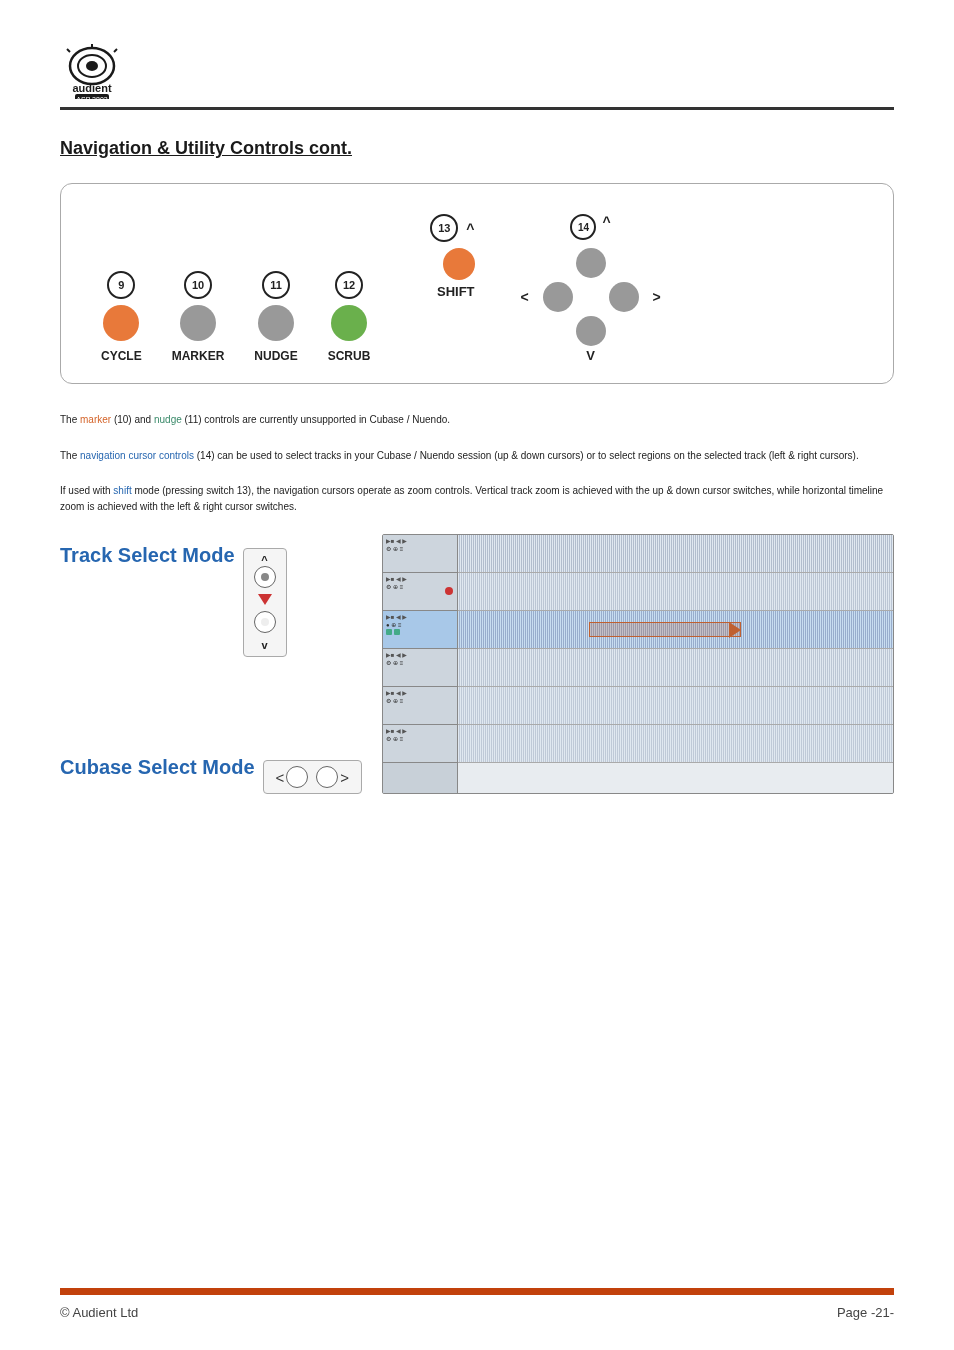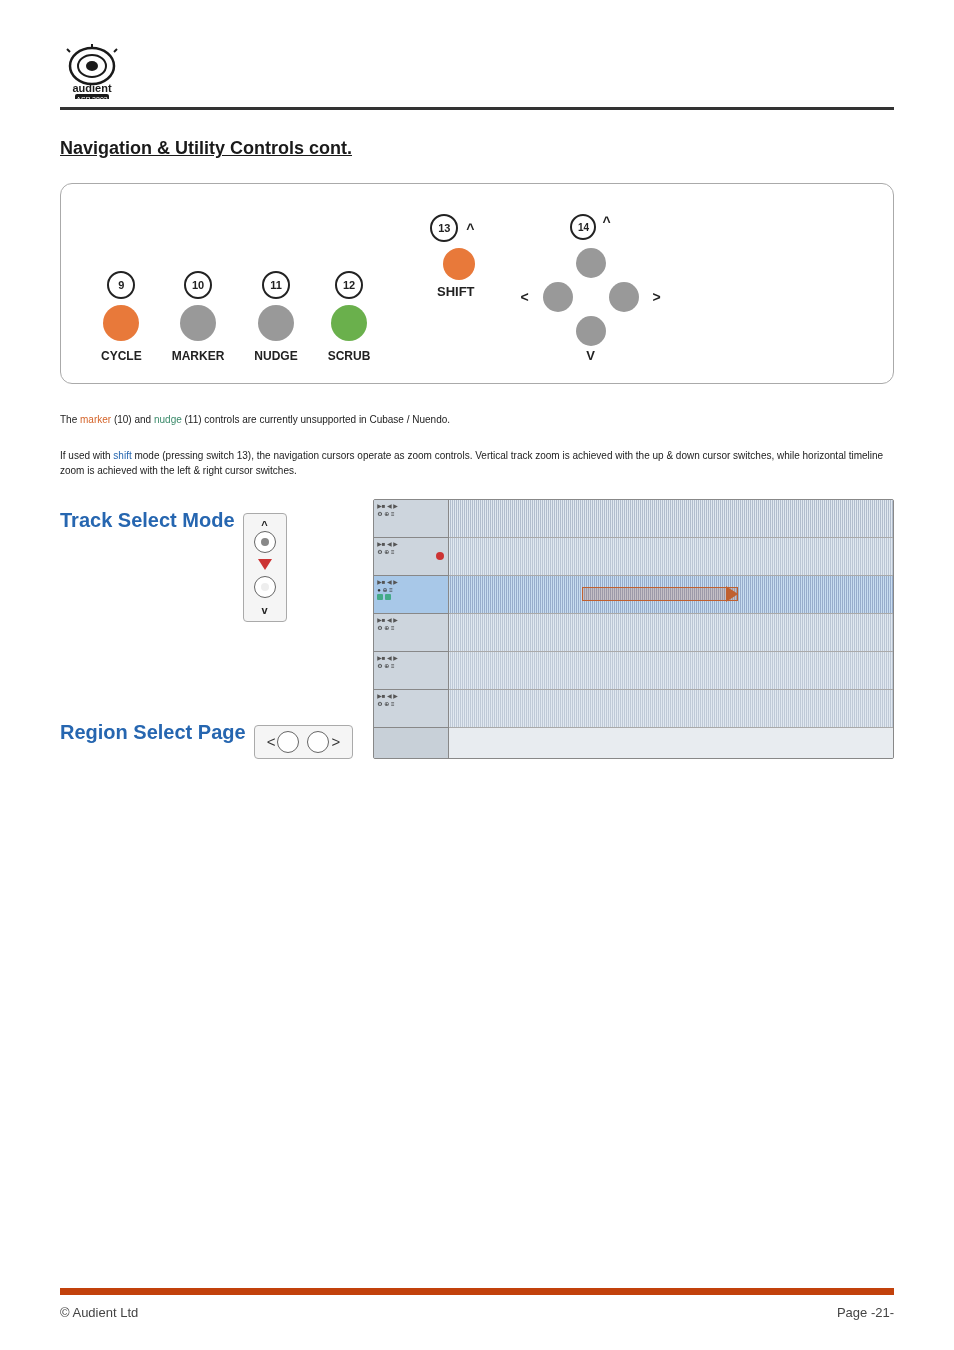--- a/index.html
+++ b/index.html
@@ -392,20 +392,23 @@
 
       </div>
     </div>
   </div>
 
   <p class="body-text">
     The <span class="highlight-orange">marker</span> (10) and <span class="highlight-green">nudge</span> (11) controls are currently unsupported in Cubase / Nuendo.
   </p>
 
 
+  <p class="body-text">
+    The <span class="highlight-blue">navigation cursor controls</span> (14) can be used to select tracks in your Cubase / Nuendo session (up &amp; down cursors) or to select regions on the selected track (left &amp; right cursors).
+  </p>
 
   <p class="body-text">
     If used with <span class="highlight-blue">shift</span> mode (pressing switch 13), the navigation cursors operate as zoom controls. Vertical track zoom is achieved with the up &amp; down cursor switches, while horizontal timeline zoom is achieved with the left &amp; right cursor switches.
   </p>
 
   <div class="bottom-section">
 
     <div class="mode-labels">
 
       <div class="mode-item">
@@ -426,21 +429,21 @@
               <div style="width:8px;height:8px;border-radius:50%;background:#eee;"></div>
             </div>
             <span style="font-size:11px;font-weight:700;">v</span>
           </div>
         </div>
       </div>
 
       <div style="height: 50px;"></div>
 
       <div class="mode-item">
-        <div class="mode-title">Region Select Page</div>
+        <div class="mode-title">Cubase Select Mode</div>
         <div class="mode-controls">
           <div style="border:1.5px solid #aaa; border-radius:4px; padding:5px 12px; background:#f5f5f5; display:flex; align-items:center; gap:8px;">
 
             <div style="display:flex;align-items:center;gap:2px;">
               <span style="font-size:15px;font-weight:400;color:#333;">&lt;</span>
               <div style="width:22px;height:22px;border-radius:50%;border:1.5px solid #666;background:#fff;"></div>
             </div>
 
             <div style="display:flex;align-items:center;gap:2px;">
               <div style="width:22px;height:22px;border-radius:50%;border:1.5px solid #666;background:#fff;"></div>

